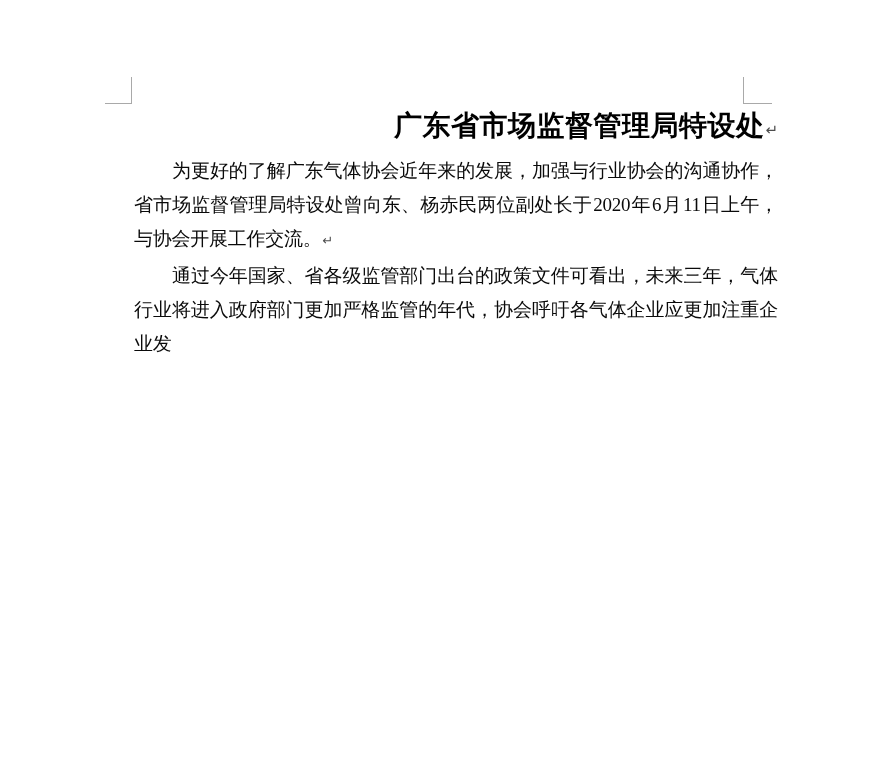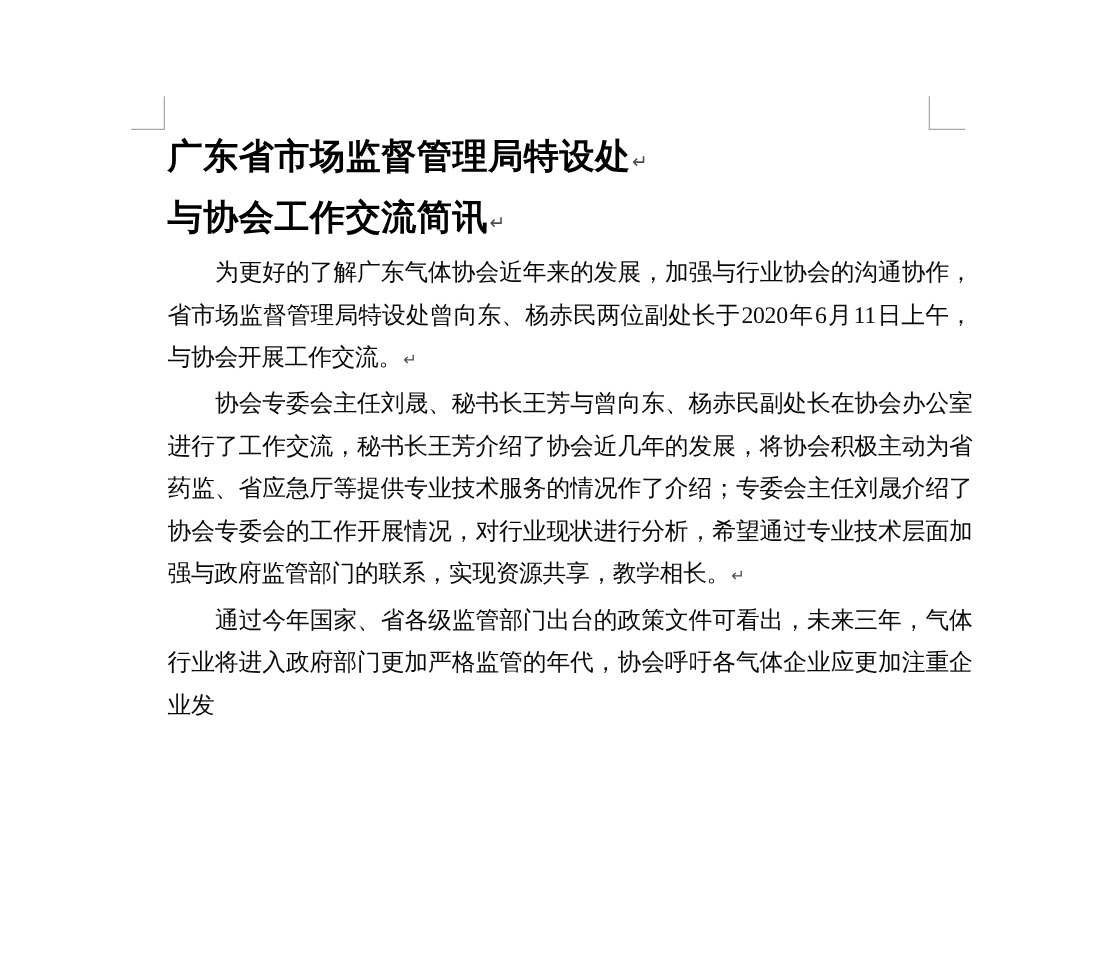--- a/index.html
+++ b/index.html
@@ -35,21 +35,21 @@
     border-bottom: 1px solid #a9a9a9;
   }
   
   .text-area {
     position: absolute;
     left: 134px;
     top: 103px;
     width: 644px;
   }
   .doc-title {
-    text-align: left;
+    text-align: right;
     font-weight: 700;
     font-size: 28px;
     line-height: 46px;
     letter-spacing: 0.5px;
     margin: 0 0 1px 0;
   }
   .doc-title .title-line {
     white-space: nowrap;
   }
   .body-paragraph {
@@ -79,23 +79,21 @@
 </head>
 <body>
 
 <div class="crop-mark left"></div>
 <div class="crop-mark right"></div>
 
 <div class="text-area">
 
   <h1 class="doc-title">
     <div class="title-line"><span>广东省市场监督管理局特设处</span><span class="pmark">↵</span></div>
-    <div class="title-line"><span>与协会工作交流简讯</span><span class="pmark">↵</span></div>
   </h1>
 
   <p class="body-paragraph"><span>为更好的了解广东气体协会近年来的发展，加强与行业协会的沟通协作，省市场监督管理局特设处曾向东、杨赤民两位副处长于 2020 年 6 月 11 日上午，与协会开展工作交流。</span><span class="pmark">↵</span></p>
 
-  <p class="body-paragraph"><span>协会专委会主任刘晟、秘书长王芳与曾向东、杨赤民副处长在协会办公室进行了工作交流，秘书长王芳介绍了协会近几年的发展，将协会积极主动为省药监、省应急厅等提供专业技术服务的情况作了介绍；专委会主任刘晟介绍了协会专委会的工作开展情况，对行业现状进行分析，希望通过专业技术层面加强与政府监管部门的联系，实现资源共享，教学相长。</span><span class="pmark">↵</span></p>
 
 
   <p class="body-paragraph"><span>通过今年国家、省各级监管部门出台的政策文件可看出，未来三年，气体行业将进入政府部门更加严格监管的年代，协会呼吁各气体企业应更加注重企业发</span><span class="pmark"></span></p>
 
 </div>
 
 </body></html>

